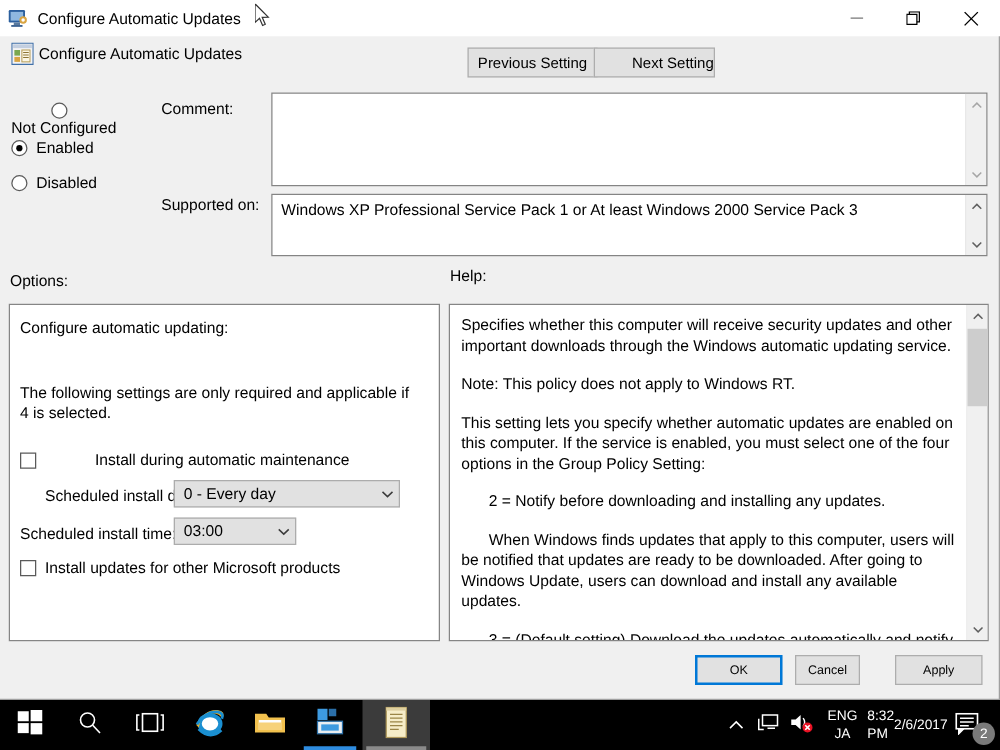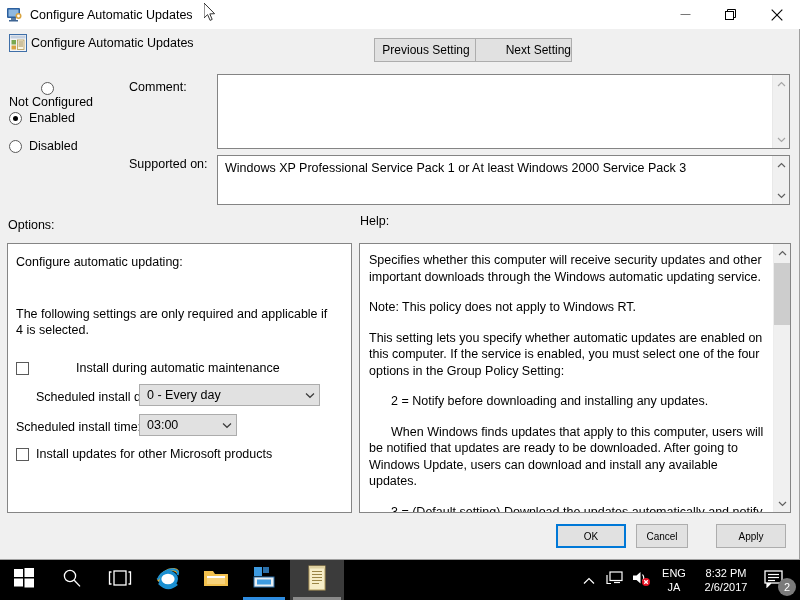--- a/index.html
+++ b/index.html
@@ -251,21 +251,21 @@
     display: flex; align-items: center; justify-content: center; }
   #tray-volume { position: absolute; left: 628px; top: 0; width: 26px; height: 40px;
     display: flex; align-items: center; justify-content: center; }
   #tray-lang {
     position: absolute; left: 656px; top: 0; width: 36px; height: 40px;
     display: flex; flex-direction: column; align-items: center; justify-content: center;
     color: #fff; font-size: 11px; line-height: 14px;
   }
   #tray-clock {
     position: absolute; left: 694px; top: 0; width: 64px; height: 40px;
-    display: flex; flex-direction: column; align-items: center; justify-content: center;
+    display: flex; flex-direction: row; align-items: center; justify-content: center;
     color: #fff; font-size: 11px; line-height: 14px;
   }
   #tray-action {
     position: absolute; left: 758px; top: 0; width: 42px; height: 40px;
   }
   #tray-action .ac-icon { position: absolute; left: 6px; top: 10px; }
   #tray-badge {
     position: absolute; left: 20px; top: 18px;
     width: 18px; height: 18px; border-radius: 50%;
     background: #7a7a7a; color: #fff;

